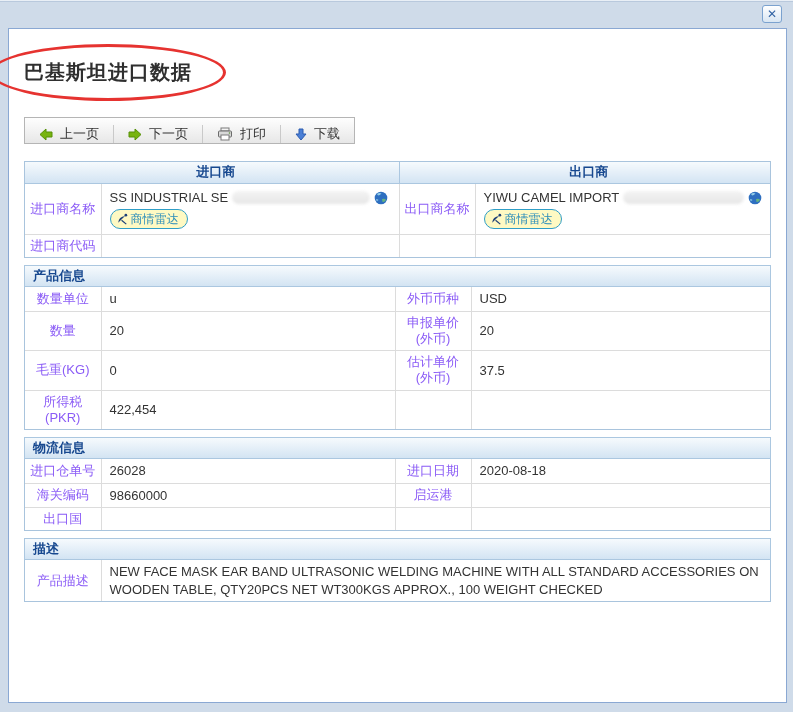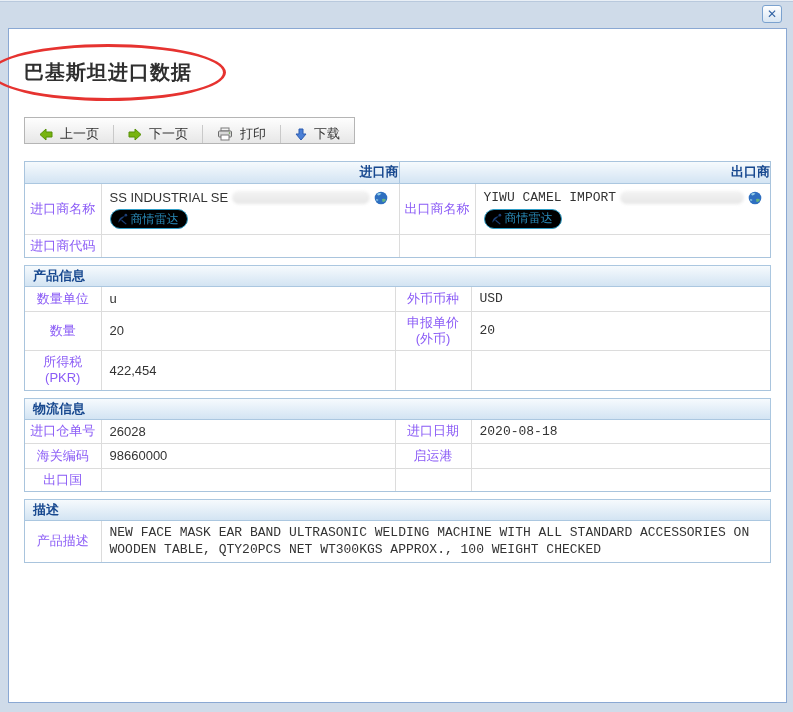--- a/index.html
+++ b/index.html
@@ -50,44 +50,44 @@
   .sec-header {
     height:22px; line-height:20px;
     background:linear-gradient(#f6fafd,#d3e4f3);
     border:1px solid #abc7e0;
     font-weight:bold; font-size:13px; color:#17488f; padding-left:8px;
   }
   .tbl-wrap { border:1px solid #a9c4dd; border-top:none; }
   .section.first .tbl-wrap { border-top:1px solid #a9c4dd; }
   table { width:100%; border-collapse:collapse; table-layout:fixed; font-size:13px; color:#333; }
   td { border-right:1px solid #dcdcdc; border-bottom:1px solid #dcdcdc; vertical-align:middle; }
-  td:last-child { border-right:none;font-family:Liberation Mono, monospace; }
+  td:last-child { border-right:none; }
   tr:last-child td { border-bottom:none; }
   td.lbl { text-align:center; color:#8b5cf6; padding:3px 4px; line-height:1.25; }
   td.val { text-align:left; padding:3px 8px; line-height:1.35; word-wrap:break-word; }
   td.sechead {
     height:22px; background:linear-gradient(#f6fafd,#d3e4f3);
     border-bottom:1px solid #abc7e0; border-right:1px solid #abc7e0;
-    font-weight:bold; font-size:13px; color:#17488f; padding-left:8px; text-align:right;
+    font-weight:bold; font-size:13px; color:#17488f; padding-left:8px; text-align:center;
   }
   td.sechead:last-child { border-right:none; }
   .name-line { display:flex; align-items:center; gap:4px; padding-top:2px; }
   .company { white-space:nowrap; }
   .redact {
     display:inline-block; height:13px; border-radius:7px;
     background:linear-gradient(#f3f3f3,#e6e6e6); filter:blur(1.5px);
   }
   .redact.imp { width:138px; }
   .redact.exp { width:188px; }
   .globe { flex:0 0 auto; cursor:pointer; }
   .radar-badge {
     display:inline-flex; align-items:center; gap:3px;
     border:1px solid #2f9ec7; border-radius:10px;
     padding:1px 8px 1px 5px; margin:2px 0 2px 0;
-    color:#2a8cba; font-size:12px; cursor:pointer; background:#000000;
+    color:#2a8cba; font-size:12px; cursor:pointer; background:#fef9c3;
   }
   .empty-cell { height:22px; }
 </style>
 </head>
 <body>
 
 <div class="frame-topline"></div>
 
 <div class="close-btn">✕</div>
 
@@ -218,20 +218,26 @@
             <td class="lbl">外币币种</td>
             <td class="val">USD</td>
           </tr>
           <tr>
             <td class="lbl">数量</td>
             <td class="val">20</td>
             <td class="lbl">申报单价(外币)</td>
             <td class="val">20</td>
           </tr>
           <tr>
+            <td class="lbl">毛重(KG)</td>
+            <td class="val">0</td>
+            <td class="lbl">估计单价(外币)</td>
+            <td class="val">37.5</td>
+          </tr>
+          <tr>
             <td class="lbl">所得税(PKR)</td>
             <td class="val">422,454</td>
             <td class="lbl"></td>
             <td class="val"></td>
           </tr>
         </tbody>
           </table>
       </div>
     </div>
 

